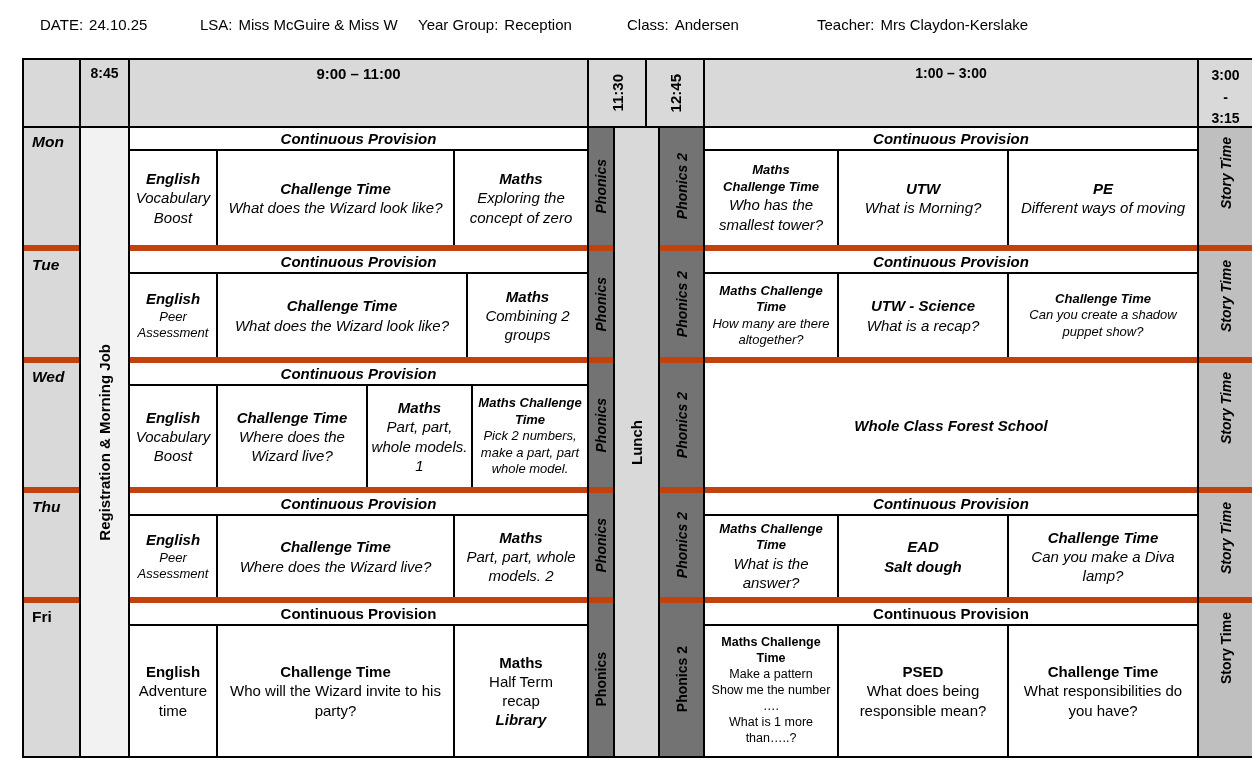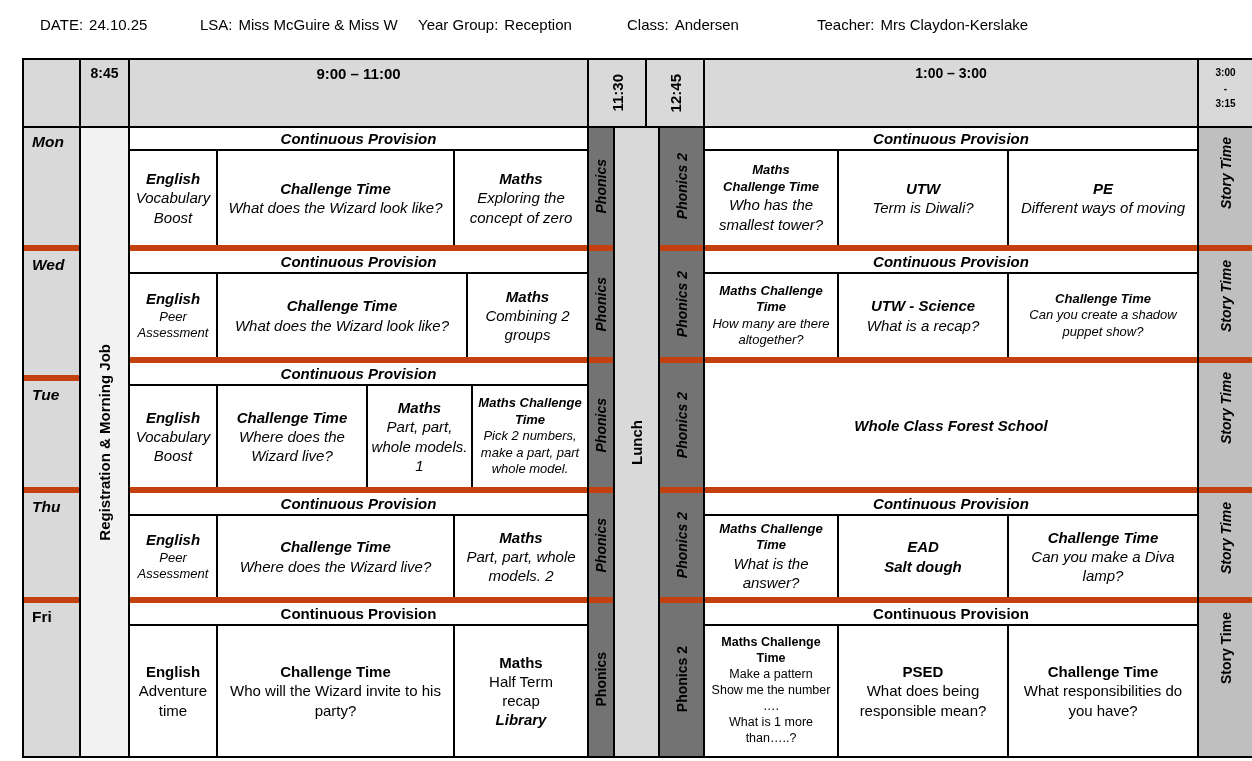--- a/index.html
+++ b/index.html
@@ -22,21 +22,21 @@
   .thead { display:flex; height:68px; border-bottom:2px solid #000; background:#d9d9d9; }
   .thead > div { border-right:2px solid #000; display:flex; justify-content:center; }
   .thead > div:last-child { border-right:none; }
   .th-time { font-weight:bold; font-size:14px; padding-top:5px; }
   .th-corner { width:57px; }
   .th-845 { width:49px; }
   .th-morning { width:459px; font-size:15px; }
   .th-1130 { width:58px; align-items:center; padding-top:0; }
   .th-1245 { width:58px; align-items:center; padding-top:0; }
   .th-afternoon { width:494px; font-size:14px; }
-  .th-315 { flex:1; text-align:center; white-space:pre-line; font-size:10px; line-height:1.55; }
+  .th-315 { flex:1; text-align:center; white-space:pre-line; font-size:14px; line-height:1.55; }
   
   .tbody { display:flex; flex:1; }
   .col { display:flex; flex-direction:column; border-right:2px solid #000; height:100%; }
   .col-day { width:57px; background:#d9d9d9; }
   .col-reg { width:49px; background:#f2f2f2; }
   .col-morning { width:459px; }
   .col-phonics { width:26px; }
   .col-lunch { width:45px; background:#d9d9d9; }
   .col-phonics2 { width:45px; }
   .col-afternoon { width:494px; }
@@ -119,22 +119,22 @@
       <div class="th-afternoon th-time">1:00 – 3:00</div>
       <div class="th-315 th-time">3:00
 -
 3:15</div>
     </div>
 
     <div class="tbody">
 
       <div class="col col-day">
         <div class="day-cell r1 rb">Mon</div>
+        <div class="day-cell r2 rb">Tue</div>
         <div class="day-cell r3 rb">Wed</div>
-        <div class="day-cell r2 rb">Tue</div>
         <div class="day-cell r4 rb">Thu</div>
         <div class="day-cell r5">Fri</div>
       </div>
 
       <div class="col col-reg">
         <div class="vwrap">
           <span class="vtext lg">Registration &amp; Morning Job</span>
         </div>
       </div>
 
@@ -284,21 +284,21 @@
         <div class="block r1 rb">
           <div class="cp-head">Continuous Provision</div>
           <div class="cells">
             <div class="cell" style="width:134px">
               <div class="ct sm">Maths
 Challenge Time</div>
               <div class="cb">Who has the smallest tower?</div>
             </div>
             <div class="cell" style="width:170px">
               <div class="ct">UTW</div>
-              <div class="cb">Term is Diwali?</div>
+              <div class="cb">What is Morning?</div>
             </div>
             <div class="cell fx">
               <div class="ct">PE</div>
               <div class="cb">Different ways of moving</div>
             </div>
           </div>
         </div>
 
         <div class="block r2 rb">
           <div class="cp-head">Continuous Provision</div>

